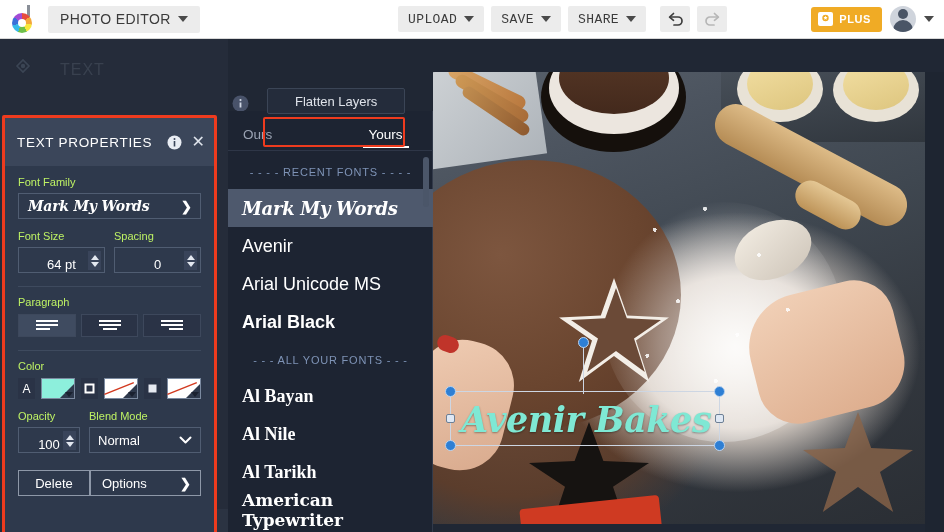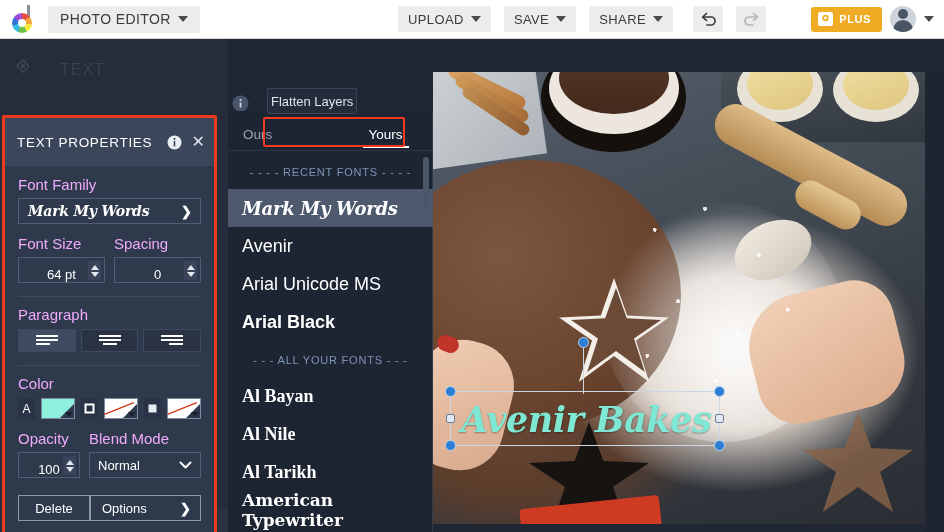--- a/index.html
+++ b/index.html
@@ -27,21 +27,21 @@
   }
   .logo .wheel::after { content:""; position:absolute; left:6px; top:6px; width:8px; height:8px; border-radius:50%; background:#fff; }
 
   .tb-btn {
     height: 26px; display: inline-flex; align-items: center; gap: 7px;
     background: #ececec; border-radius: 2px; padding: 0 10px;
     font-size: 13px; color: #3b3b3b; letter-spacing: .4px; cursor: pointer;
   }
   .tb-btn.main { font-size: 14px; font-weight: 400; padding: 0 12px; height: 27px; margin-left: 2px; }
   .caret { width: 0; height: 0; border-left: 5px solid transparent; border-right: 5px solid transparent; border-top: 6px solid #4a4a4a; }
-  .tb-center { position: absolute; left: 398px; top: 6px; display: flex; align-items: center; gap: 13px; }
+  .tb-center { position: absolute; left: 398px; top: 6px; display: flex; align-items: center; gap: 7px; font-family: Liberation Mono, monospace; }
   .icon-btn {
     width: 30px; height: 26px; background: #ececec; border-radius: 2px;
     display: inline-flex; align-items: center; justify-content: center; cursor: pointer;
   }
   .icon-btn.sep { margin-left: 7px; }
   .tb-right { position: absolute; right: 10px; top: 6px; display: flex; align-items: center; gap: 8px; }
   .plus-btn {
     height: 25px; background: #f0ab25; border-radius: 3px; color: #fff;
     display: inline-flex; align-items: center; gap: 6px; padding: 0 11px 0 7px;
     font-size: 11px; font-weight: bold; letter-spacing: .6px; cursor: pointer;
@@ -71,21 +71,21 @@
   .ph { position:absolute; }
 
   .canvas-darkright { position:absolute; left:925px; top:33px; width:19px; height:460px; background:#1e2531; }
 
   
   .fontpanel {
     position:absolute; left:228px; top:72px; width:205px; height:433px;
     background:#1d2432; border-right:1px solid #323a4a;
   }
   .flatten-btn {
-    position:absolute; left:267px; top:49px; height:26px; padding:0 3px;
+    position:absolute; left:267px; top:49px; height:26px; padding:0 27px;
     background:#242c3b; border:1px solid #3b4556; border-radius:2px;
     display:flex; align-items:center; font-size:13px; color:#dfe3ea; cursor:pointer; z-index:6;
   }
   .tabs { position:absolute; left:0; top:8px; width:205px; height:30px; display:flex; }
   .tab { flex:1; display:flex; align-items:center; justify-content:center; font-size:13.5px; cursor:pointer; }
   .tab.inactive { color:#9aa3b3; justify-content:flex-start; padding-left:15px; }
   .tab.active { color:#ffffff; position:relative; }
   .tab.active::after { content:""; position:absolute; left:50%; transform:translateX(-50%); bottom:1px; width:46px; height:2px; background:#ffffff; }
   .tab-redbox {
     position:absolute; left:263px; top:78px; width:142px; height:30px;
@@ -116,21 +116,21 @@
     position:absolute; left:5px; top:79px; width:209px; height:418px;
     background:#2e394c; z-index:8; color:#e6eaf1;
   }
   .tp-header {
     height:48px; background:#3b465a; display:flex; align-items:center; padding:0 9px 0 12px;
   }
   .tp-title { flex:1; font-size:13.5px; letter-spacing:.7px; color:#ffffff; }
   .tp-info { width:15px; height:15px; margin-right:10px; }
   .tp-close { font-size:16px; color:#dfe4ec; cursor:pointer; line-height:1; }
   .tp-body { padding:10px 13px 0; }
-  .lbl { font-size:15px; color:#f0abfc; margin-bottom:5px; }
+  .lbl { font-size:11px; color:#bef264; margin-bottom:5px; }
   .inputbox {
     height:26px; background:#2e394c; border:1px solid #505d72;
     display:flex; align-items:center; position:relative;
   }
   .ff-box { padding:0 8px 0 9px; }
   .ff-name { flex:1; font-family:"DejaVu Serif", serif; font-style:italic; font-weight:bold; font-size:14px; color:#ffffff; letter-spacing:-.2px; }
   .chev { color:#ffffff; font-size:13px; font-weight:bold; }
   .row2 { display:flex; gap:9px; margin-top:11px; }
   .col { flex:1; }
   .numbox { justify-content:center; font-size:13px; color:#ffffff;align-items:flex-end; }

